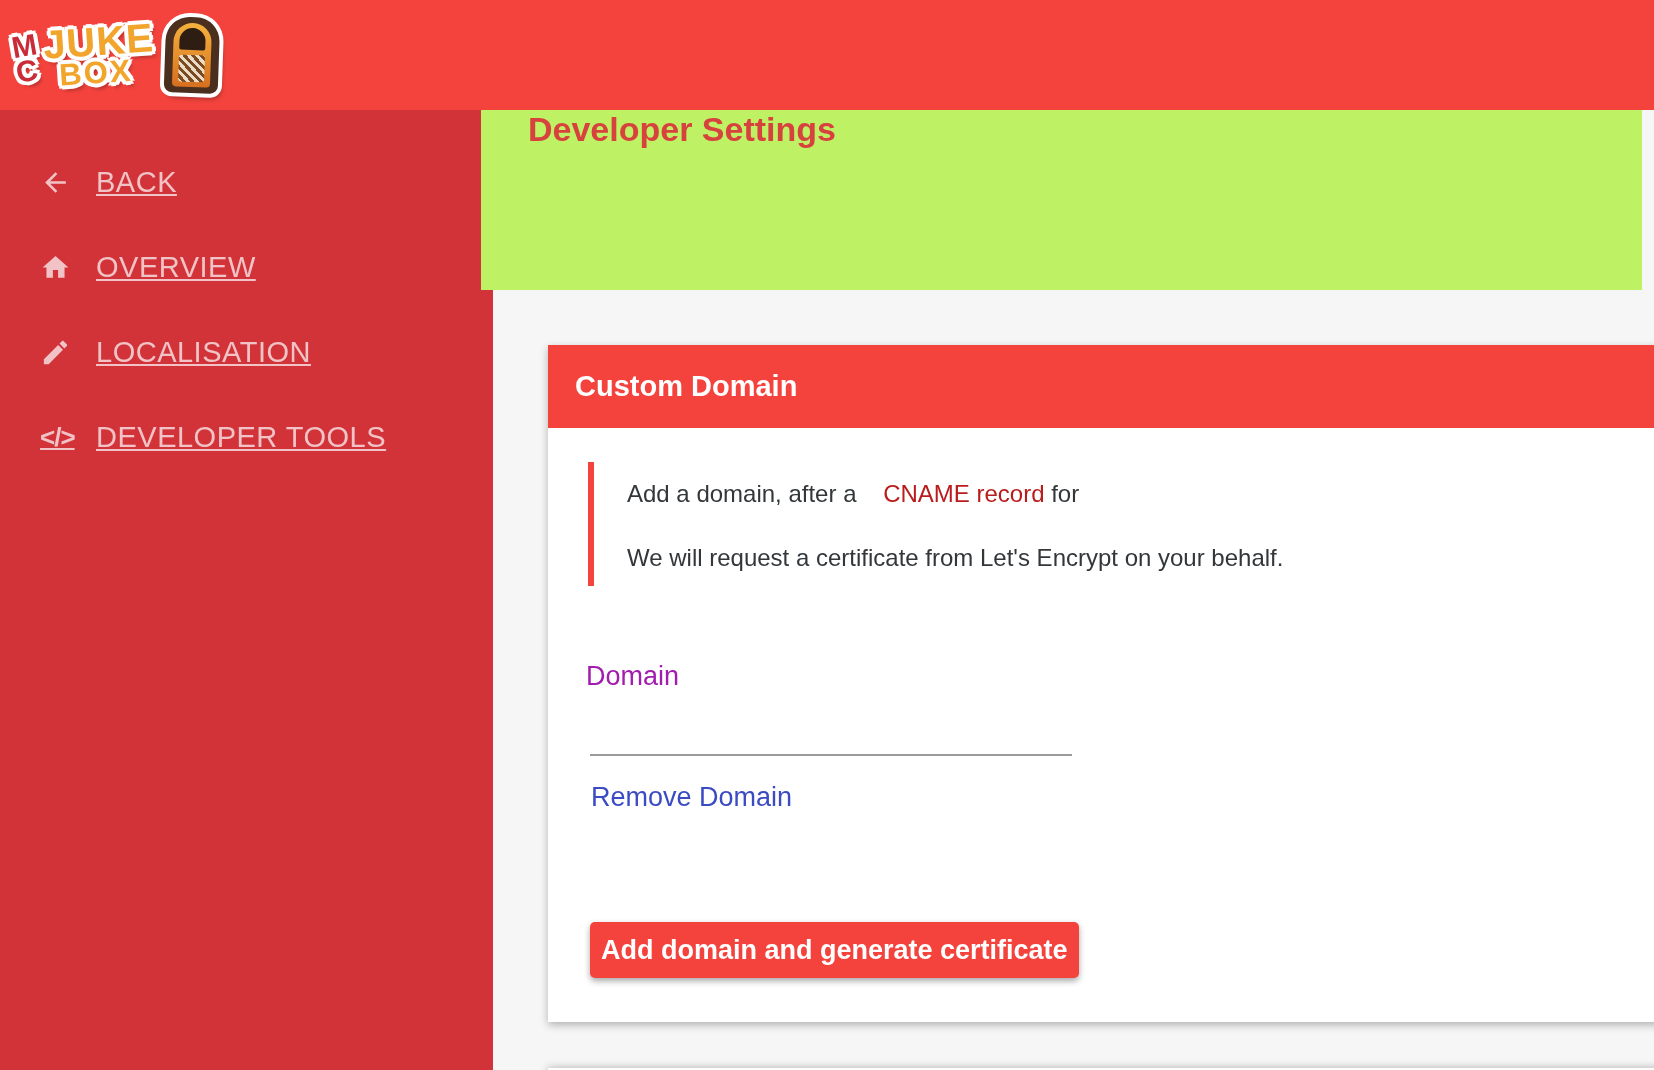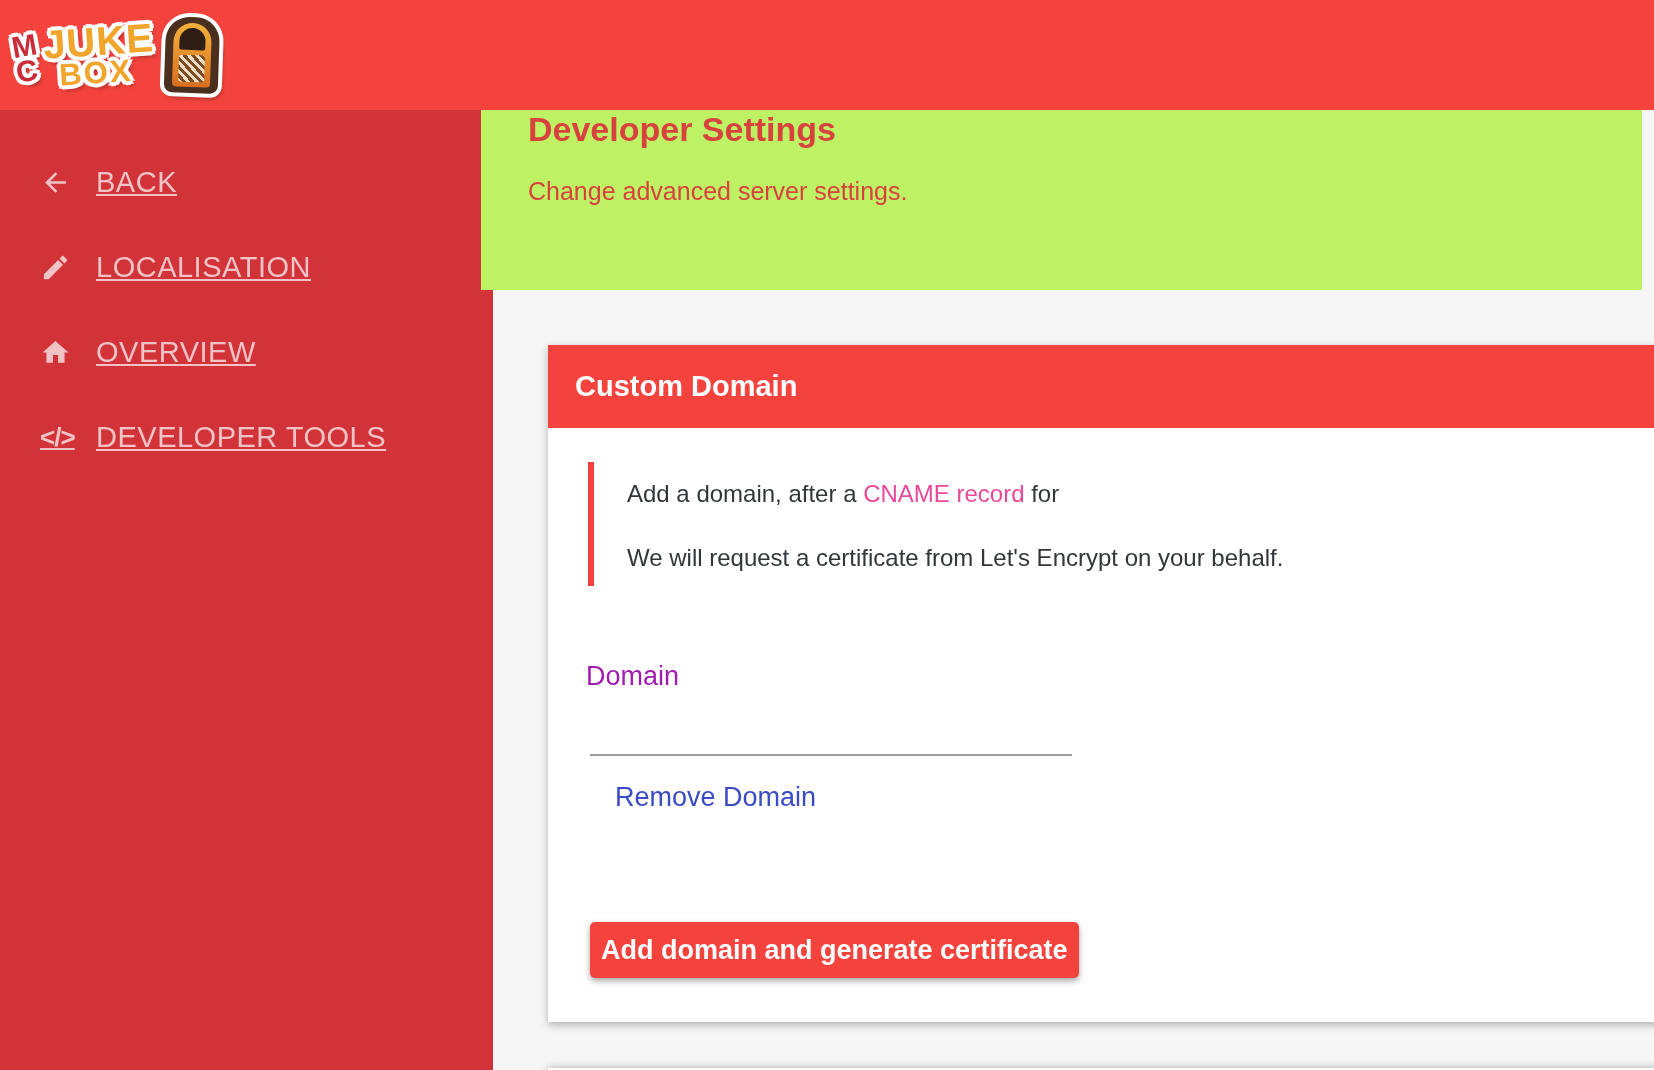--- a/index.html
+++ b/index.html
@@ -85,34 +85,34 @@
   .card-header {
     height:83px; background:#F4433D; display:flex; align-items:center;
     padding-left:27px; color:#fff; font-size:29px; font-weight:bold;
   }
   .info-block {
     margin:34px 0 0 40px;
     border-left:6px solid #F4433D;
     padding:16px 0 12px 33px;
     font-size:24px; line-height:32px; color:#33373A;
   }
-  .info-link { color:#ec4899; cursor:pointer; text-decoration:none; }
+  .info-link { color:#b91c1c; cursor:pointer; text-decoration:none;margin-left:20px; }
   .domain-label {
     position:absolute; left:38px; top:316px;
     font-size:27px; color:#a21caf;
   }
   .domain-input {
     position:absolute; left:42px; top:350px; width:482px; height:61px;
     border:none; border-bottom:2px solid #9B9B9B; outline:none;
     font-size:27px; font-family:"Liberation Sans", sans-serif;
     background:transparent; color:#1E1E1E;
   }
   .remove-link {
     position:absolute; left:43px; top:437px;
-    font-size:27px; color:#3A4BC4; cursor:pointer;margin-left:24px;
+    font-size:27px; color:#3A4BC4; cursor:pointer;
   }
   .submit-btn {
     position:absolute; left:42px; top:577px; height:56px;
     background:#F4433D; color:#fff; border:none; border-radius:5px;
     padding:0 11px; font-size:27px; font-weight:bold;
     font-family:"Liberation Sans", sans-serif;
     box-shadow:0 3px 6px rgba(0,0,0,0.35); cursor:pointer;
   }
 
   
@@ -142,42 +142,41 @@
     <span class="nav-icon">
       <svg viewBox="0 0 24 24">
           <path d="M20 11H7.83l5.59-5.59L12 4l-8 8 8 8 1.41-1.41L7.83 13H20v-2z"></path>
         </svg>
     </span>
     <span class="nav-label">BACK</span>
   </div>
   <div class="nav-item">
     <span class="nav-icon">
       <svg viewBox="0 0 24 24">
+          <path d="M10 20v-6h4v6h5v-8h3L12 3 2 12h3v8z"></path>
+        </svg>
+    </span>
+    <span class="nav-label">OVERVIEW</span>
+  </div>
+  <div class="nav-item">
+    <span class="nav-icon">
+      <svg viewBox="0 0 24 24">
           <path d="M3 17.25V21h3.75L17.81 9.94l-3.75-3.75L3 17.25zM20.71 7.04c.39-.39.39-1.02 0-1.41l-2.34-2.34c-.39-.39-1.02-.39-1.41 0l-1.83 1.83 3.75 3.75 1.83-1.83z"></path>
         </svg>
     </span>
     <span class="nav-label">LOCALISATION</span>
-  </div>
-  <div class="nav-item">
-    <span class="nav-icon">
-      <svg viewBox="0 0 24 24">
-          <path d="M10 20v-6h4v6h5v-8h3L12 3 2 12h3v8z"></path>
-        </svg>
-    </span>
-    <span class="nav-label">OVERVIEW</span>
   </div>
   <div class="nav-item">
     <span class="nav-icon code-glyph">&lt;/&gt;</span>
     <span class="nav-label">DEVELOPER TOOLS</span>
   </div>
 </div>
 
 <div class="pink-band">
   <div class="page-title">Developer Settings</div>
-  <div class="page-subtitle">Change advanced server settings.</div>
 </div>
 
 <div class="card">
   <div class="card-header">
     <span>Custom Domain</span>
   </div>
 
   <div class="info-block">
     <span>Add a domain, after a </span><a class="info-link">CNAME record</a><span> for</span><br>
     <br>

